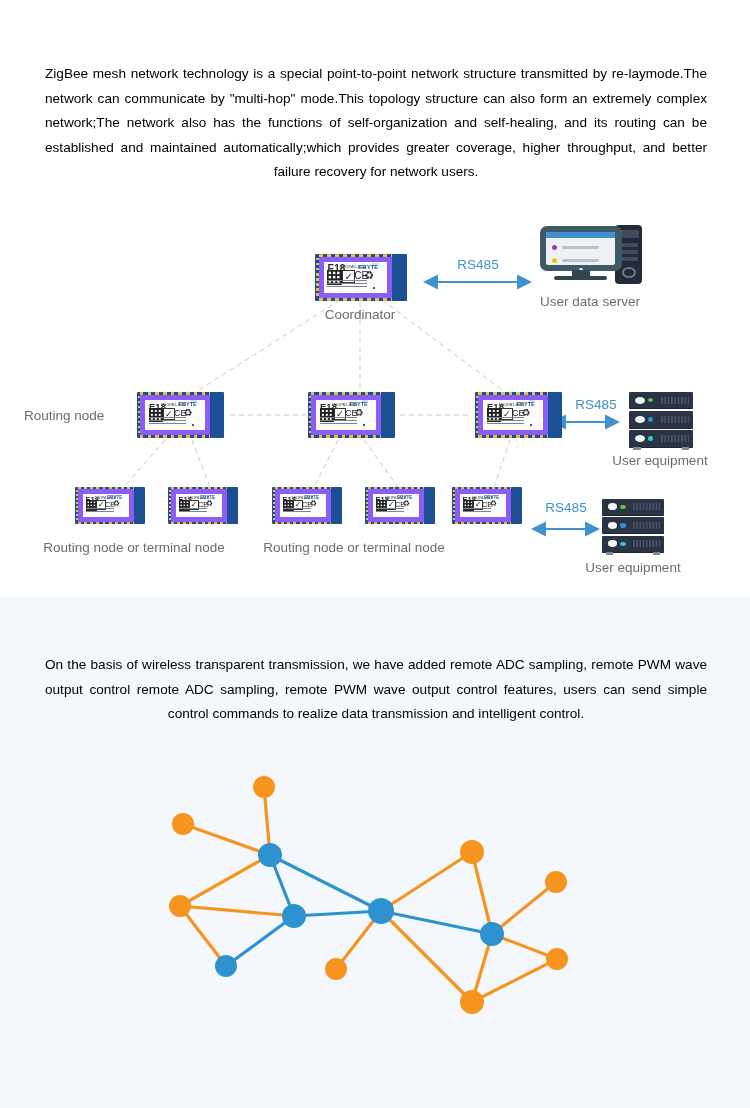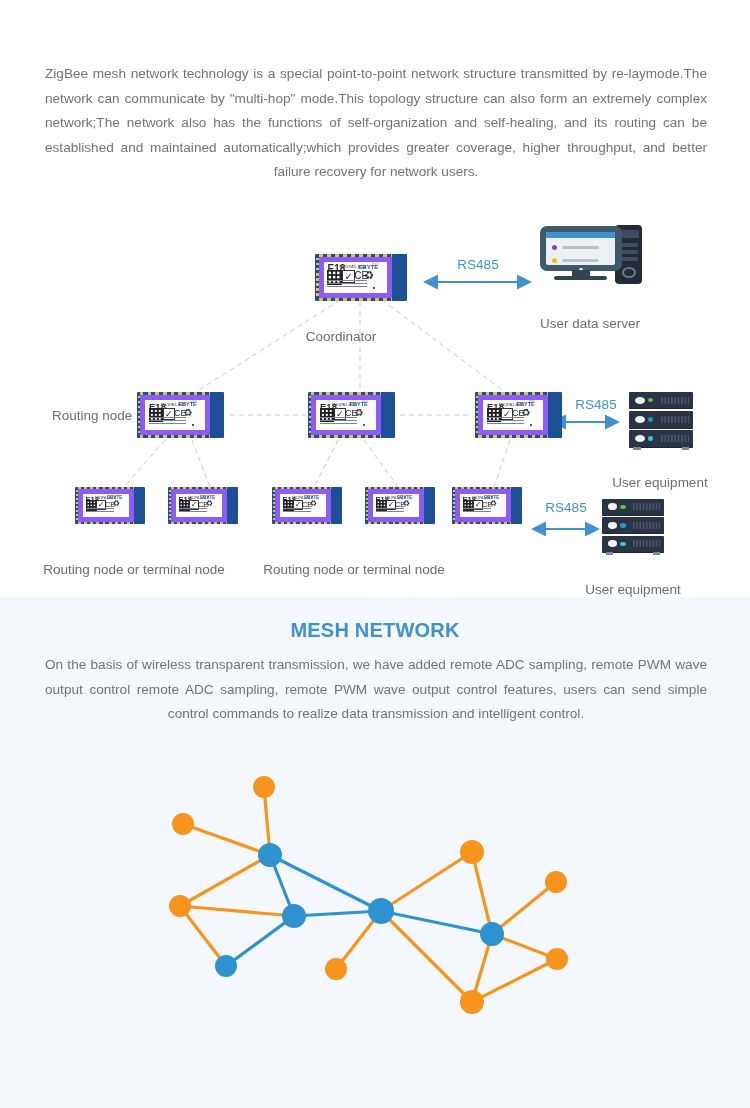--- a/index.html
+++ b/index.html
@@ -21,21 +21,21 @@
     font-size: 20px;
     font-weight: bold;
     letter-spacing: 0.2px;
   }
   .sec1 .sec-title { position:absolute; top:28px; left:0; width:750px; }
   .sec2 .sec-title { position:absolute; top:22px; left:0; width:750px; }
 
   .sec-para {
     position: absolute;
     left: 45px; width: 662px;
-    color: #737373;
+    color: #000000;
     font-size: 13.6px;
     line-height: 24.5px;
     text-align: justify;
     text-align-last: center;
   }
   .sec1 .sec-para { top: 62px; }
   .sec2 .sec-para { top: 56px; }
 
   
   .mod {
@@ -92,21 +92,21 @@
   .mod .ce { position:absolute; top:29%; color:#222; font-weight:normal; line-height:1; }
   .mod .weee { position:absolute; top:27%; color:#222; line-height:1; }
   .mod .lines { position:absolute; left:6%; bottom:14%; width:62%; }
   .mod .lines b { display:block; background:#7b8592; height:1px; margin-bottom:2px; }
   .mod .dot { position:absolute; right:19%; bottom:13%; width:2px; height:2px; background:#222; border-radius:50%; }
 
   
   .cap {
     position:absolute; color:#6c6c6c; font-size:13.5px; white-space:nowrap;
   }
-  .cap.c { transform: translateX(-50%); margin-top: 22px; }
+  .cap.c { transform: translateX(-50%); }
 
   .rs485 {
     position:absolute; color:#3f92cf; font-size:13.5px; white-space:nowrap;
     transform: translateX(-50%);
   }
 
   svg.lay { position:absolute; left:0; top:0; overflow:visible; }
 
   
   .rack { position:absolute; }
@@ -188,21 +188,21 @@
         <div class="dot"></div>
       </div>
       <div class="ant">
         <i class="bar"></i>
           <i class="a1"></i>
           <i class="a2"></i>
           <i class="a3"></i>
           <i class="a4"></i>
       </div>
     </div>
-    <div class="cap c" style="left:341px; top:307px;">Coordinator</div>
+    <div class="cap c" style="left:360px; top:307px;">Coordinator</div>
 
     <div class="rs485" style="left:478px; top:257px;">RS485</div>
     <svg class="lay" width="750" height="597">
       <defs>
         <marker id="ah" markerWidth="7" markerHeight="7" refX="6" refY="3.5" orient="auto">
           <path d="M0,0 L7,3.5 L0,7 z" fill="#3f92cf"></path>
         </marker>
         <marker id="ahl" markerWidth="7" markerHeight="7" refX="1" refY="3.5" orient="auto">
           <path d="M7,0 L0,3.5 L7,7 z" fill="#3f92cf"></path>
         </marker>
@@ -233,21 +233,21 @@
             </div>
 
         </div>
       </div>
       <div class="pwr"></div>
       <div class="neck"></div>
       <div class="base"></div>
     </div>
     <div class="cap c" style="left:590px; top:294px;">User data server</div>
 
-    <div class="cap" style="left:52px; top:408px;">Routing node</div>
+    <div class="cap" style="left:24px; top:408px;">Routing node</div>
 
     <div class="mod" style="left:137px; top:392px; width:87px; height:46px;">
       <div class="pads-t"></div>
         <div class="pads-b"></div>
         <div class="pads-l"></div>
       <div class="board">
         <div class="mname" style="font-size:9.5px;">E18</div>
         <div class="msub" style="left:26%; top:11%; font-size:4px;">MS1PA1-PCB</div>
         <div class="brand" style="font-size:5.5px;">EBYTE</div>
         <div class="oxo" style="font-size:3.6px;">0x0</div>
@@ -503,21 +503,20 @@
           <span class="led" style="background:#2ec8d1"></span>
           <span class="vent"></span>
         </div>
       <div class="foot" style="left:6%"></div>
         <div class="foot" style="right:6%"></div>
     </div>
     <div class="cap c" style="left:633px; top:560px;">User equipment</div>
   </div>
 
   <div class="sec2">
-    <div class="sec-title">MESH NETWORK</div>
     <div class="sec-para">On the basis of wireless transparent transmission, we have added remote ADC sampling, remote PWM wave output control remote ADC sampling, remote PWM wave output control features, users can send simple control commands to realize data transmission and intelligent control.</div>
 
     <svg class="mesh" viewBox="0 597 750 511">
       <g id="mesh-edges" stroke-width="3.2" stroke-linecap="round">
           <line x1="264" y1="787" x2="270" y2="855" stroke="#f7941e"></line>
           <line x1="183" y1="824" x2="270" y2="855" stroke="#f7941e"></line>
           <line x1="180" y1="906" x2="270" y2="855" stroke="#f7941e"></line>
           <line x1="180" y1="906" x2="294" y2="916" stroke="#f7941e"></line>
           <line x1="180" y1="906" x2="226" y2="966" stroke="#f7941e"></line>
           <line x1="270" y1="855" x2="294" y2="916" stroke="#2e92d1"></line>

